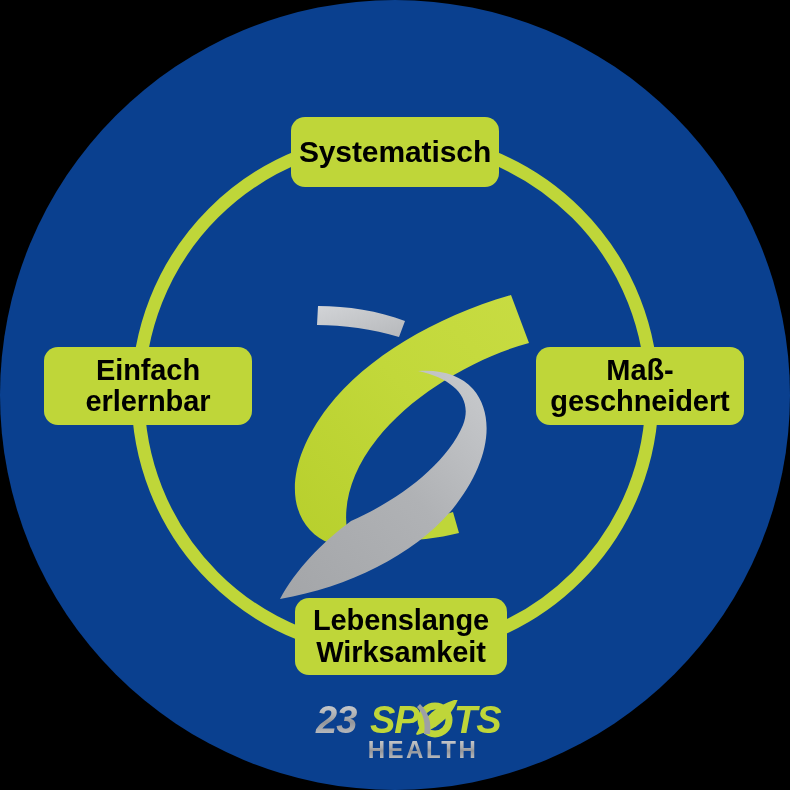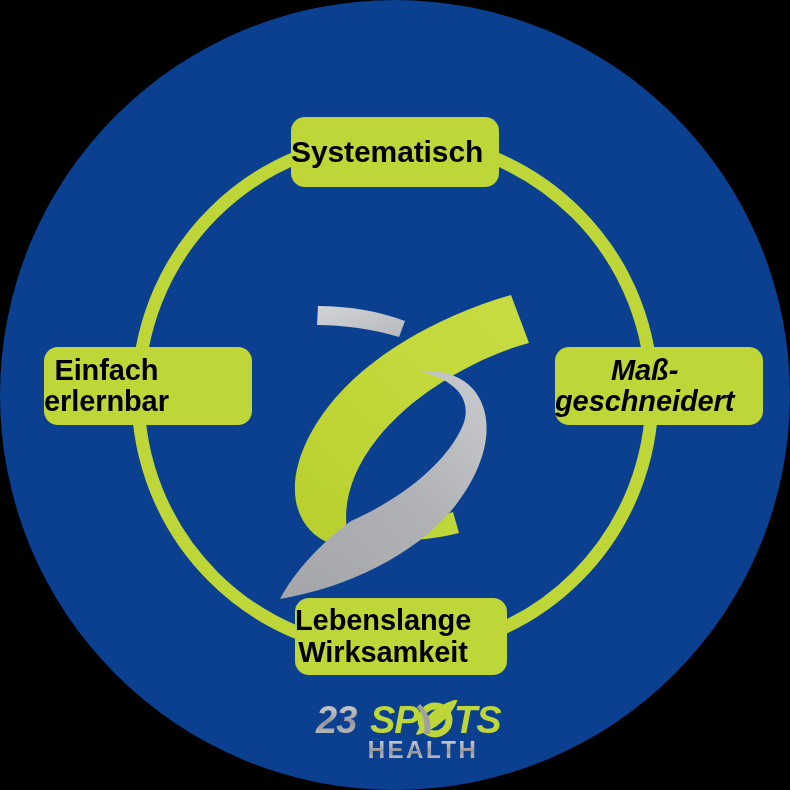--- a/index.html
+++ b/index.html
@@ -31,21 +31,21 @@
 
   
   .pill {
     position: absolute;
     background: #bfd639;
     border-radius: 14px;
     color: #000000;
     font-weight: bold;
     display: flex;
     align-items: center;
-    justify-content: flex-start;
+    justify-content: center;
     text-align: center;
     line-height: 1.08;
     letter-spacing: -0.1px;
     box-sizing: border-box;
     z-index: 5;
     user-select: none;
   }
   .pill span { display: block; white-space: pre-line; }
 
   .pill-top {
@@ -56,26 +56,25 @@
     font-size: 30px;
   }
   .pill-left {
     left: 44px;
     top: 347px;
     width: 208px;
     height: 78px;
     font-size: 29px;
   }
   .pill-right {
-    left: 555px;
+    left: 536px;
     top: 347px;
     width: 208px;
     height: 78px;
     font-size: 29px;
-    font-style: italic;
   }
   .pill-bottom {
     left: 295px;
     top: 598px;
     width: 212px;
     height: 77px;
     font-size: 29px;
   }
 
   

